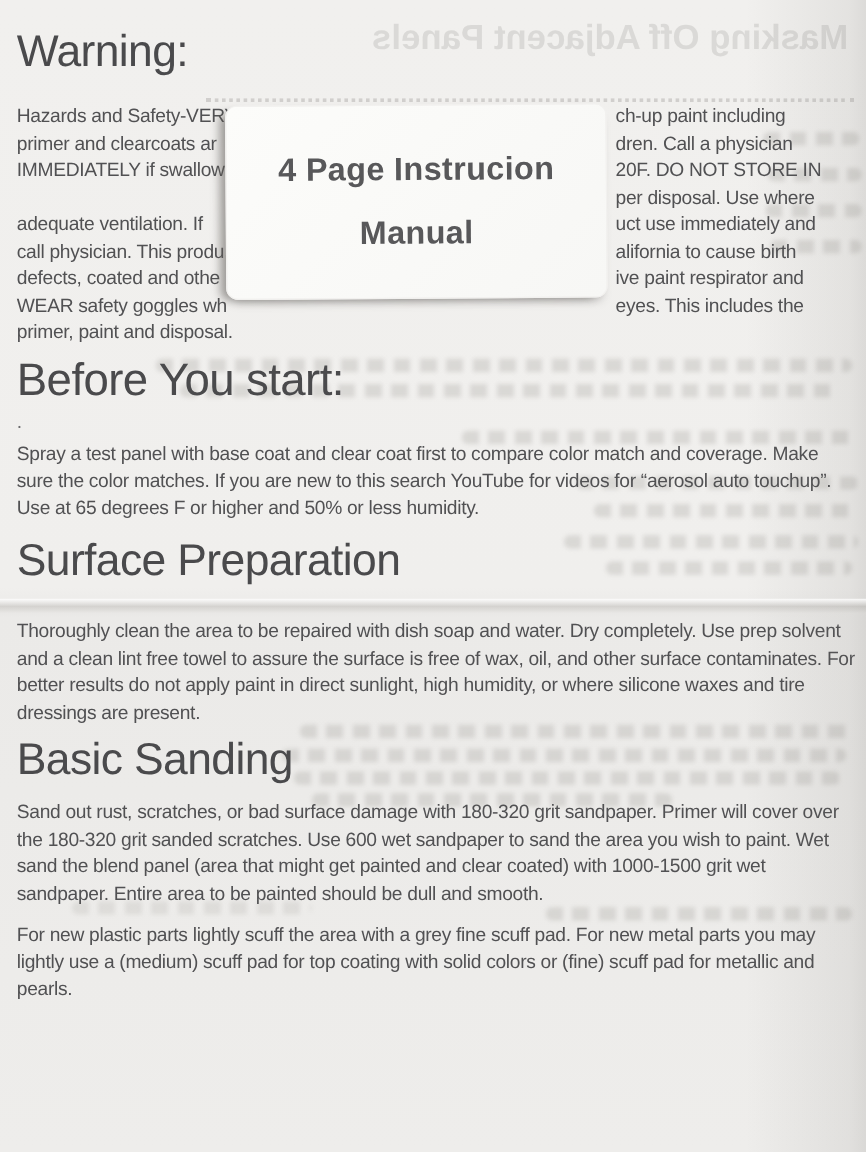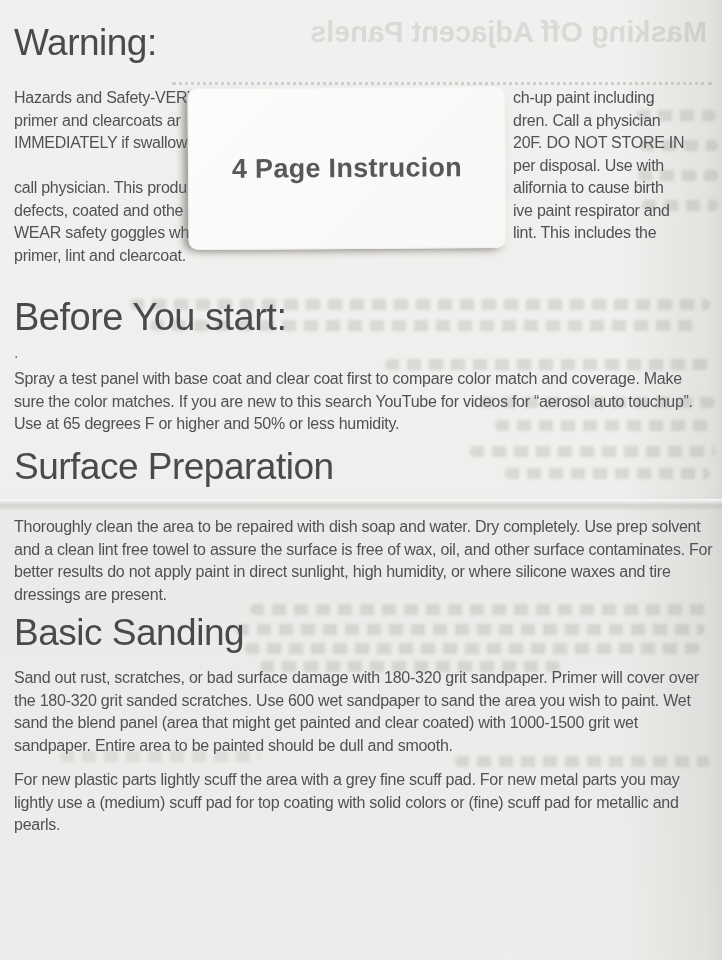--- a/index.html
+++ b/index.html
@@ -99,41 +99,46 @@
     </div>
     <div class="w-row">
       <span>primer and clearcoats ar</span>
       <span class="w-right">dren. Call a physician</span>
     </div>
     <div class="w-row">
       <span>IMMEDIATELY if swallow</span>
       <span class="w-right">20F. DO NOT STORE IN</span>
     </div>
     <div class="w-row">
-      <span class="w-right">per disposal. Use with</span>
+      <span class="w-right">per disposal. Use where</span>
+    </div>
+    <div class="w-row">
+      <span>adequate ventilation. If</span>
+      <span class="w-right">uct use immediately and</span>
     </div>
     <div class="w-row">
       <span>call physician. This produ</span>
       <span class="w-right">alifornia to cause birth</span>
     </div>
     <div class="w-row">
       <span>defects, coated and othe</span>
       <span class="w-right">ive paint respirator and</span>
     </div>
     <div class="w-row">
       <span>WEAR safety goggles wh</span>
-      <span class="w-right">lint. This includes the</span>
+      <span class="w-right">eyes. This includes the</span>
     </div>
     <div class="w-row">
-      <span>primer, lint and clearcoat.</span>
+      <span>primer, paint and disposal.</span>
     </div>
   </div>
 
   <div class="sticker">
     <div class="line">4 Page Instrucion</div>
+    <div class="line">Manual</div>
   </div>
 
   <h1 class="abs" style="left:14px;top:296px;font-size:38px;">Before You start:</h1>
   <span class="dot-mark" style="left:14px;top:344px;">.</span>
   <div class="abs body-text" style="left:14px;top:368px;width:696px;">Spray a test panel with base coat and clear coat first to compare color match and coverage. Make sure the color matches.  If you are new to this search YouTube for videos for “aerosol auto touchup”.  Use at 65 degrees F or higher and 50% or less humidity.</div>
 
   <h1 class="abs" style="left:14px;top:446px;">Surface Preparation</h1>
   <div class="abs body-text" style="left:14px;top:516px;width:700px;">Thoroughly clean the area to be repaired with dish soap and water.  Dry completely. Use prep solvent and a clean lint free towel to assure the surface is free of wax, oil, and other surface contaminates. For better results do not apply paint in direct sunlight, high humidity, or where silicone waxes and tire dressings are present.</div>
 
   <h1 class="abs" style="left:14px;top:612px;">Basic Sanding</h1>

